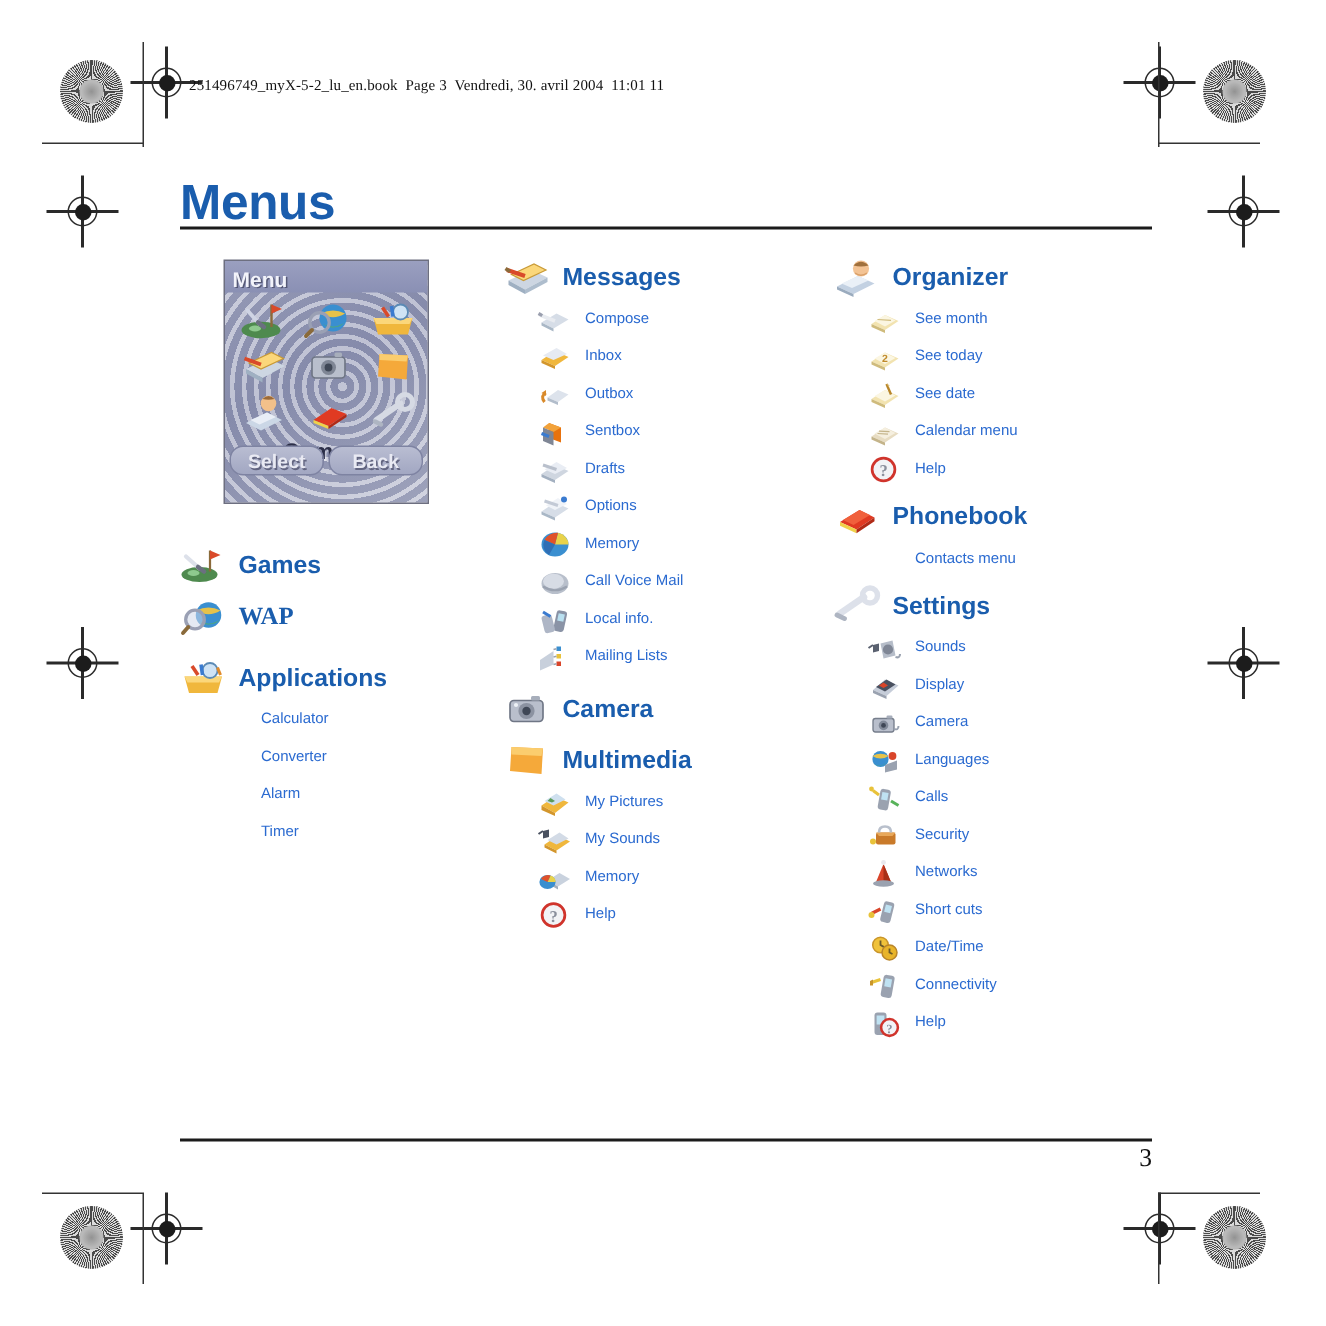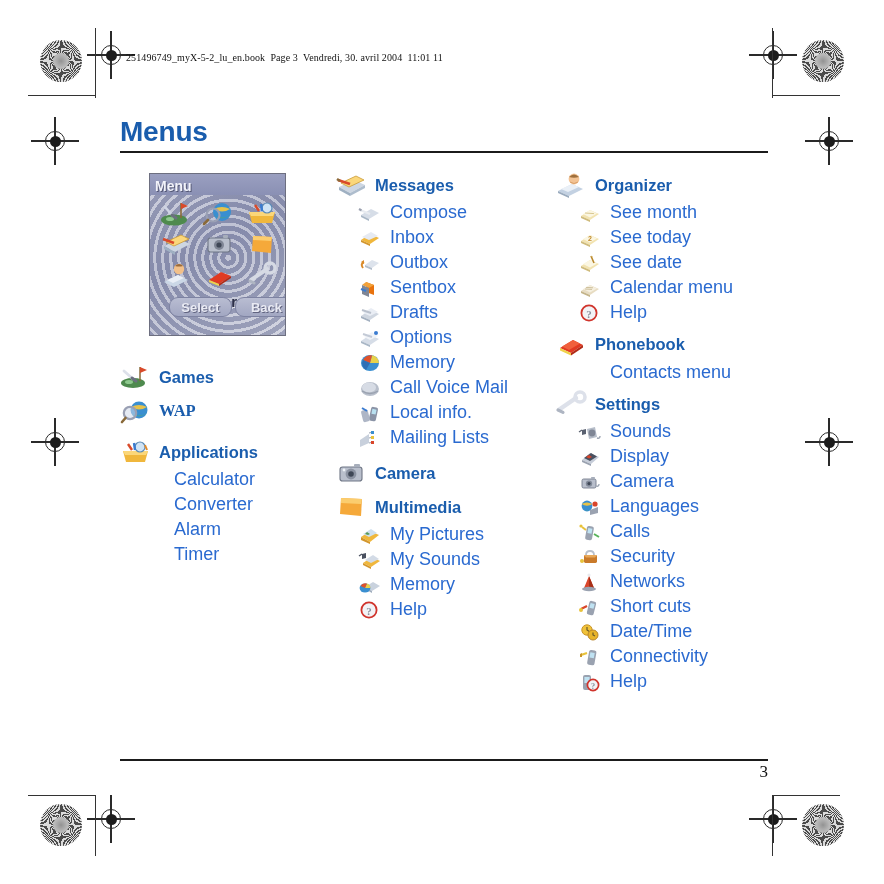--- a/index.html
+++ b/index.html
@@ -83,21 +83,21 @@
 
   
   .page {
     position: absolute;
     left: 96px; top: 96px;
     width: 692px; height: 700px;
   }
   .page-title {
     position: absolute;
     left: 24px; top: 20px;
-    font-size: 28px;
+    font-size: 33px;
     font-weight: bold;
     color: #1a5dad;
     letter-spacing: -.2px;
   }
   .rule-top {
     position: absolute;
     left: 24px; top: 55px;
     width: 648px; height: 2.2px;
     background: #1b1b1b;
   }
@@ -166,21 +166,21 @@
     width: 100%;
     text-align: center;
     font-size: 15px;
     font-weight: bold;
     color: #2c2f48;
     letter-spacing: .4px;
     text-shadow: 1px 1px 0 rgba(255,255,255,.45);
   }
   .softkeys {
     position: absolute;
-    left: 16px; bottom: 2px;
+    left: 0; bottom: 2px;
     width: 100%;
     display: flex;
     justify-content: space-between;
     padding: 16px 3px;
     box-sizing: border-box;
   }
   .softkey {
     width: 63px; height: 20px;
     border: 1px solid #7e83a2;
     border-radius: 9px;
@@ -211,21 +211,21 @@
   }
   .sub-row {
     display: flex;
     align-items: center;
     height: 25px;
     padding-left: 22px;
   }
   .sub-row .ic { width: 24px; height: 22px; flex: 0 0 24px; }
   .sub-row .tx {
     margin-left: 8px;
-    font-size: 18px;
+    font-size: 10px;
     color: #2a6ad0;
   }
   .sub-row.noicon .ic { visibility: hidden; }
   svg { display: block; overflow: visible; }
 </style>
 </head>
 <body>
 
 <div class="starburst" style="left:40px;  top:40px;"></div>
 <div class="starburst" style="left:802px; top:40px;"></div>

